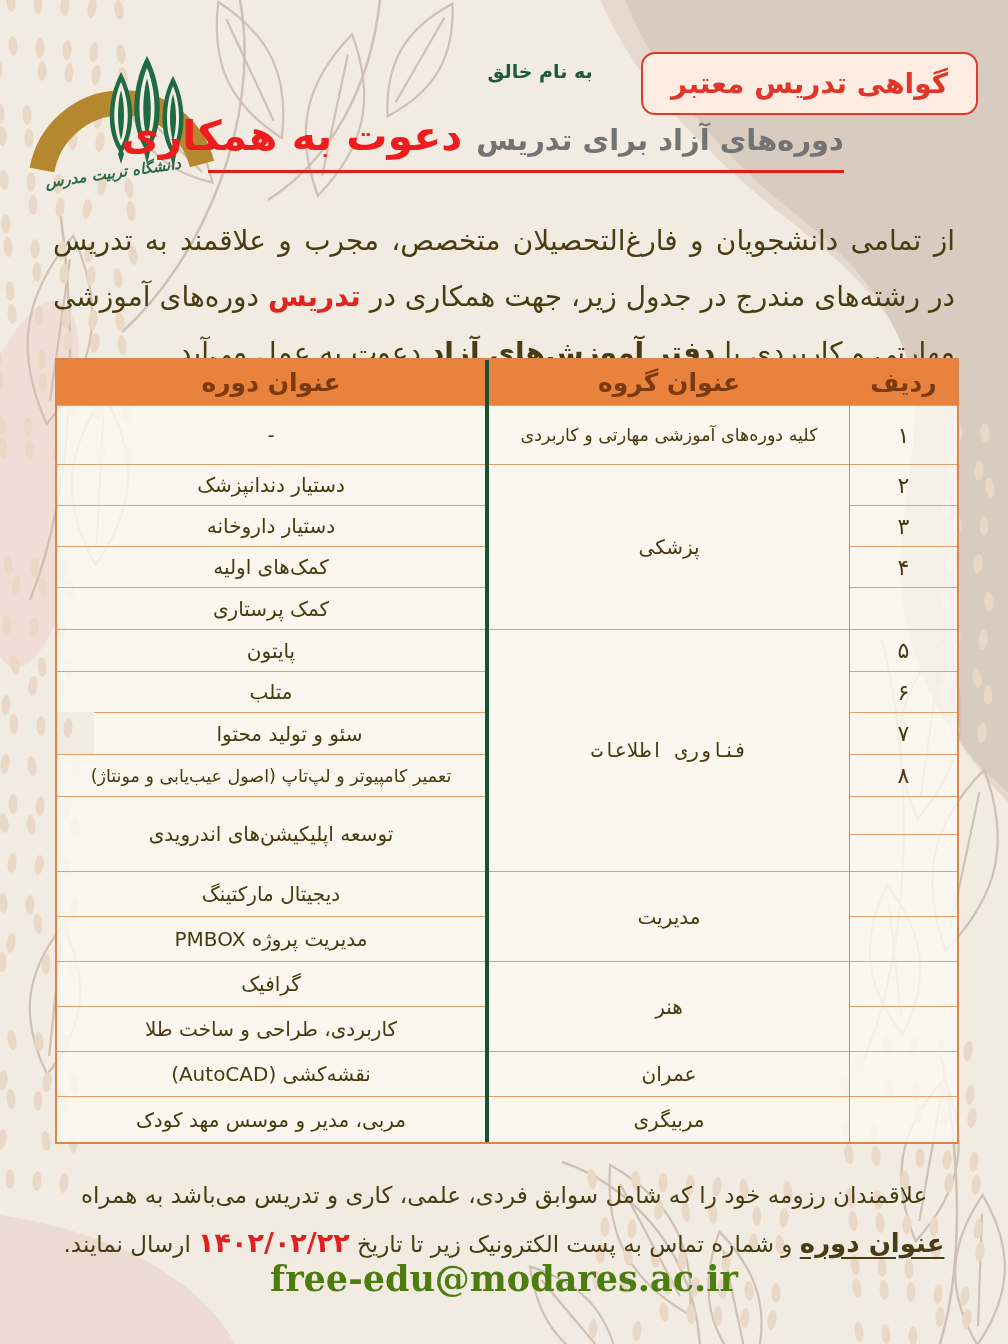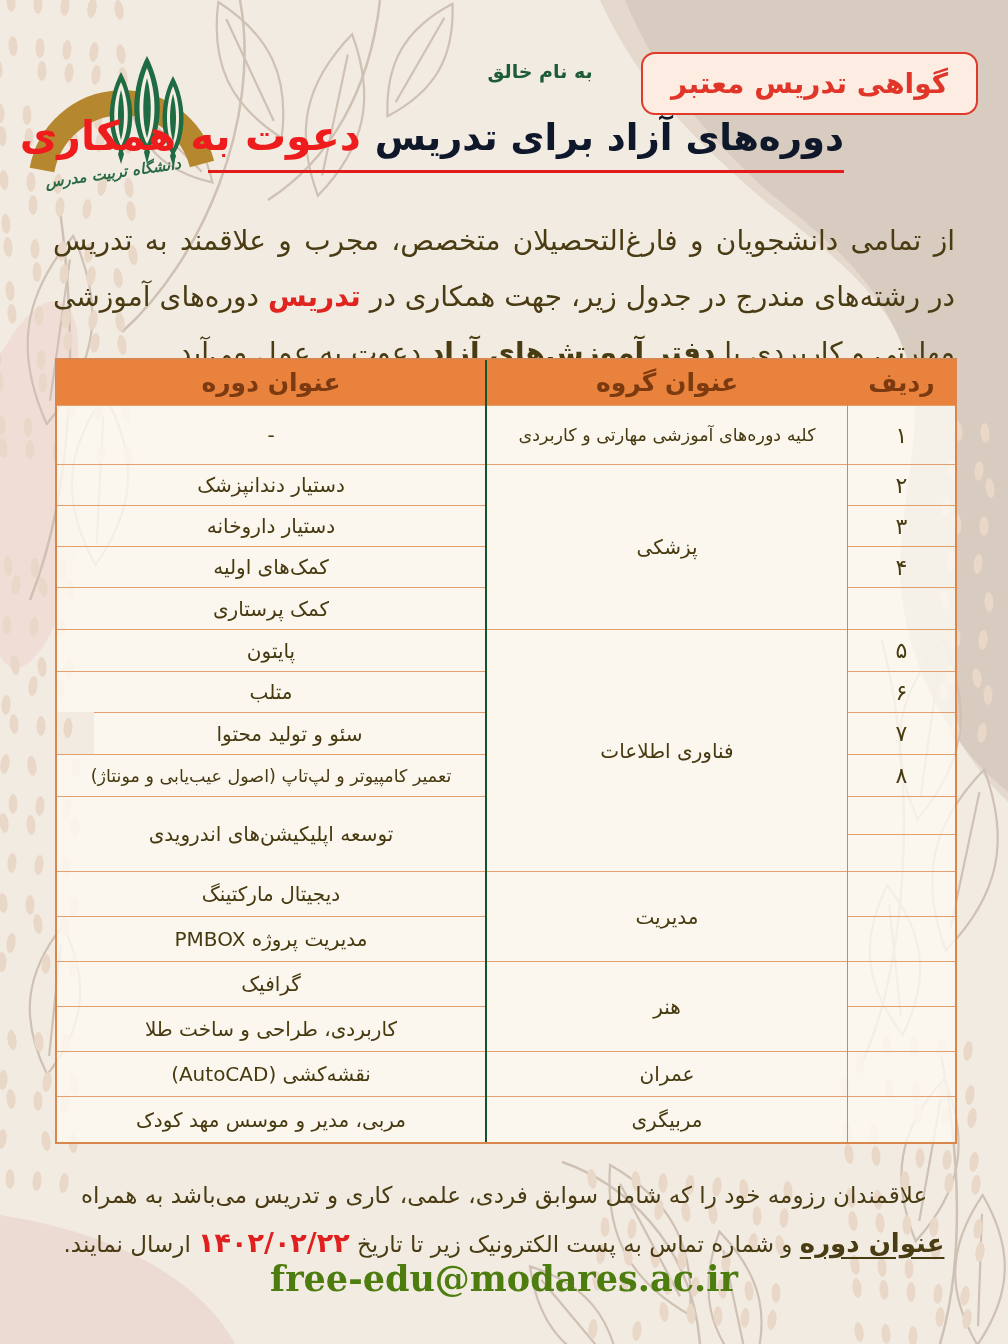--- a/index.html
+++ b/index.html
@@ -17,33 +17,33 @@
     font-size:19px;font-weight:bold;color:#1e5c38;direction:rtl;white-space:nowrap;}
 
   .badge{position:absolute;right:30px;top:52px;padding:13px 28px;border:2.5px solid #e03a2b;
     border-radius:14px;background:#fdece2;color:#e0362a;font-weight:bold;font-size:28px;
     direction:rtl;white-space:nowrap;}
 
   .title{position:absolute;left:208px;top:112px;width:636px;display:flex;direction:ltr;
     justify-content:flex-end;align-items:baseline;gap:14px;border-bottom:3px solid #e31b1b;
     padding-bottom:10px;white-space:nowrap;}
   .title .t-big{font-size:41px;font-weight:bold;color:#ee1c1c;}
-  .title .t-small{font-size:37px;font-weight:bold;color:#0f172a;}
+  .title .t-small{font-size:29px;font-weight:bold;color:#737373;}
 
   .intro{position:absolute;left:40px;right:40px;top:200px;margin:13px;direction:rtl;
     text-align:justify;font-size:28px;line-height:56px;color:#4a3c12;}
   .intro .red-b{color:#e02521;font-weight:bold;}
   .intro .dark-b{font-weight:bold;}
 
   
   .ctable{position:absolute;left:55px;top:358px;display:flex;direction:rtl;
     border:2px solid #d9854b;background:transparent;}
   .col{display:flex;flex-direction:column;}
   .col-radif{width:107px;border-left:1px solid #d9854b;}
-  .col-group{width:360px;border-left:2px solid #14532d;}
+  .col-group{width:360px;border-left:4px solid #14532d;}
   .col-course{width:428px;}
   .h-cell{height:45px;display:flex;align-items:center;justify-content:center;
     background:#e8823c;color:#7c3a10;font-weight:bold;font-size:25px;box-sizing:border-box;}
   .t-cell{display:flex;align-items:center;justify-content:center;box-sizing:border-box;
     background:rgba(253,250,243,0.8);border-top:1px solid #e2a06c;color:#473a10;
     font-size:20px;padding:0 6px;text-align:center;direction:rtl;}
   .t-cell.long{font-size:17.5px;}
   .col-radif .t-cell{font-size:22px;}
 
   .footer-note{position:absolute;left:40px;right:40px;top:1172px;margin:0;direction:rtl;
@@ -370,21 +370,21 @@
         <div class="t-cell" style="height: 45px;"></div>
         <div class="t-cell" style="height: 45px;"></div>
         <div class="t-cell" style="height: 45px;"></div>
         <div class="t-cell" style="height: 45px;"></div>
         <div class="t-cell" style="height: 46px;"></div>
       </div>
     <div class="col col-group" id="col-group">
       <div class="h-cell">عنوان گروه</div>
     <div class="t-cell long" style="height: 59px;">کلیه دوره‌های آموزشی مهارتی و کاربردی</div>
         <div class="t-cell" style="height: 165px;">پزشکی</div>
-        <div class="t-cell" style="height: 242px;">فناوری اطلاعات</div>
+        <div class="t-cell" style="height: 242px; font-family: Liberation Mono, monospace;">فناوری اطلاعات</div>
         <div class="t-cell" style="height: 90px;">مدیریت</div>
         <div class="t-cell" style="height: 90px;">هنر</div>
         <div class="t-cell" style="height: 45px;">عمران</div>
         <div class="t-cell" style="height: 46px;">مربیگری</div>
       </div>
     <div class="col col-course" id="col-course">
       <div class="h-cell">عنوان دوره</div>
     <div class="t-cell" style="height: 59px;">-</div>
         <div class="t-cell" style="height: 41px;">دستیار دندانپزشک</div>
         <div class="t-cell" style="height: 41px;">دستیار داروخانه</div>

